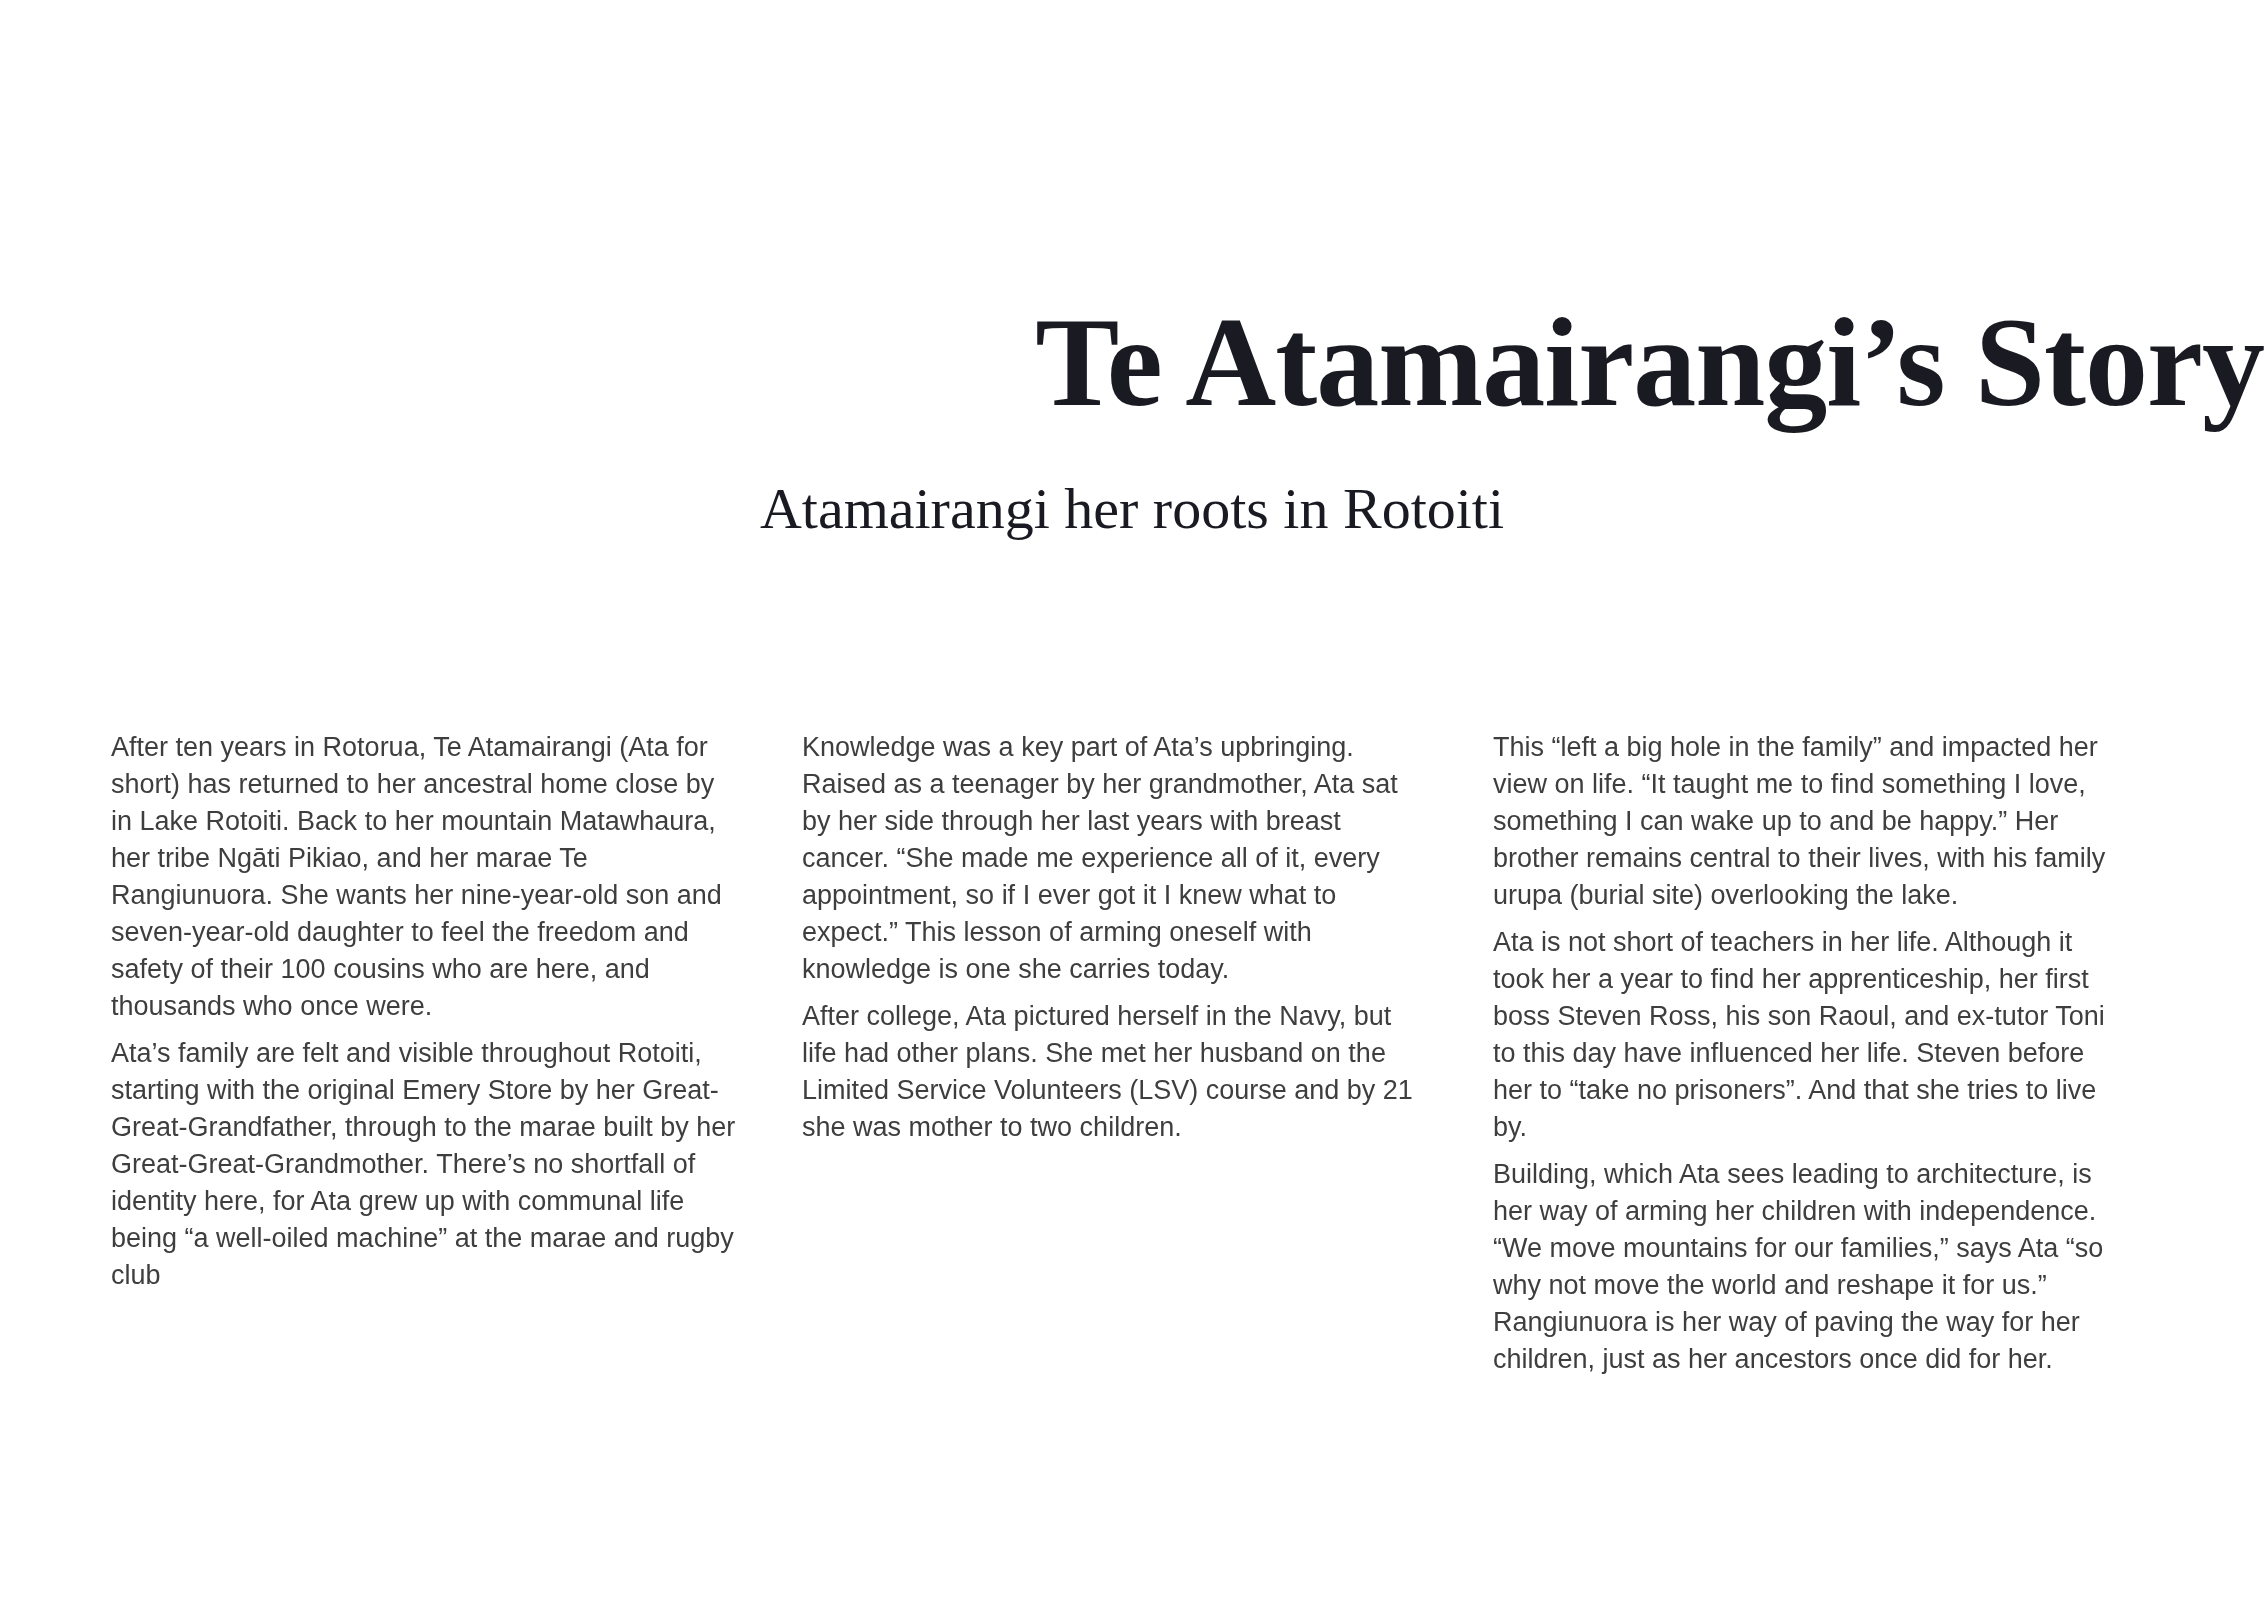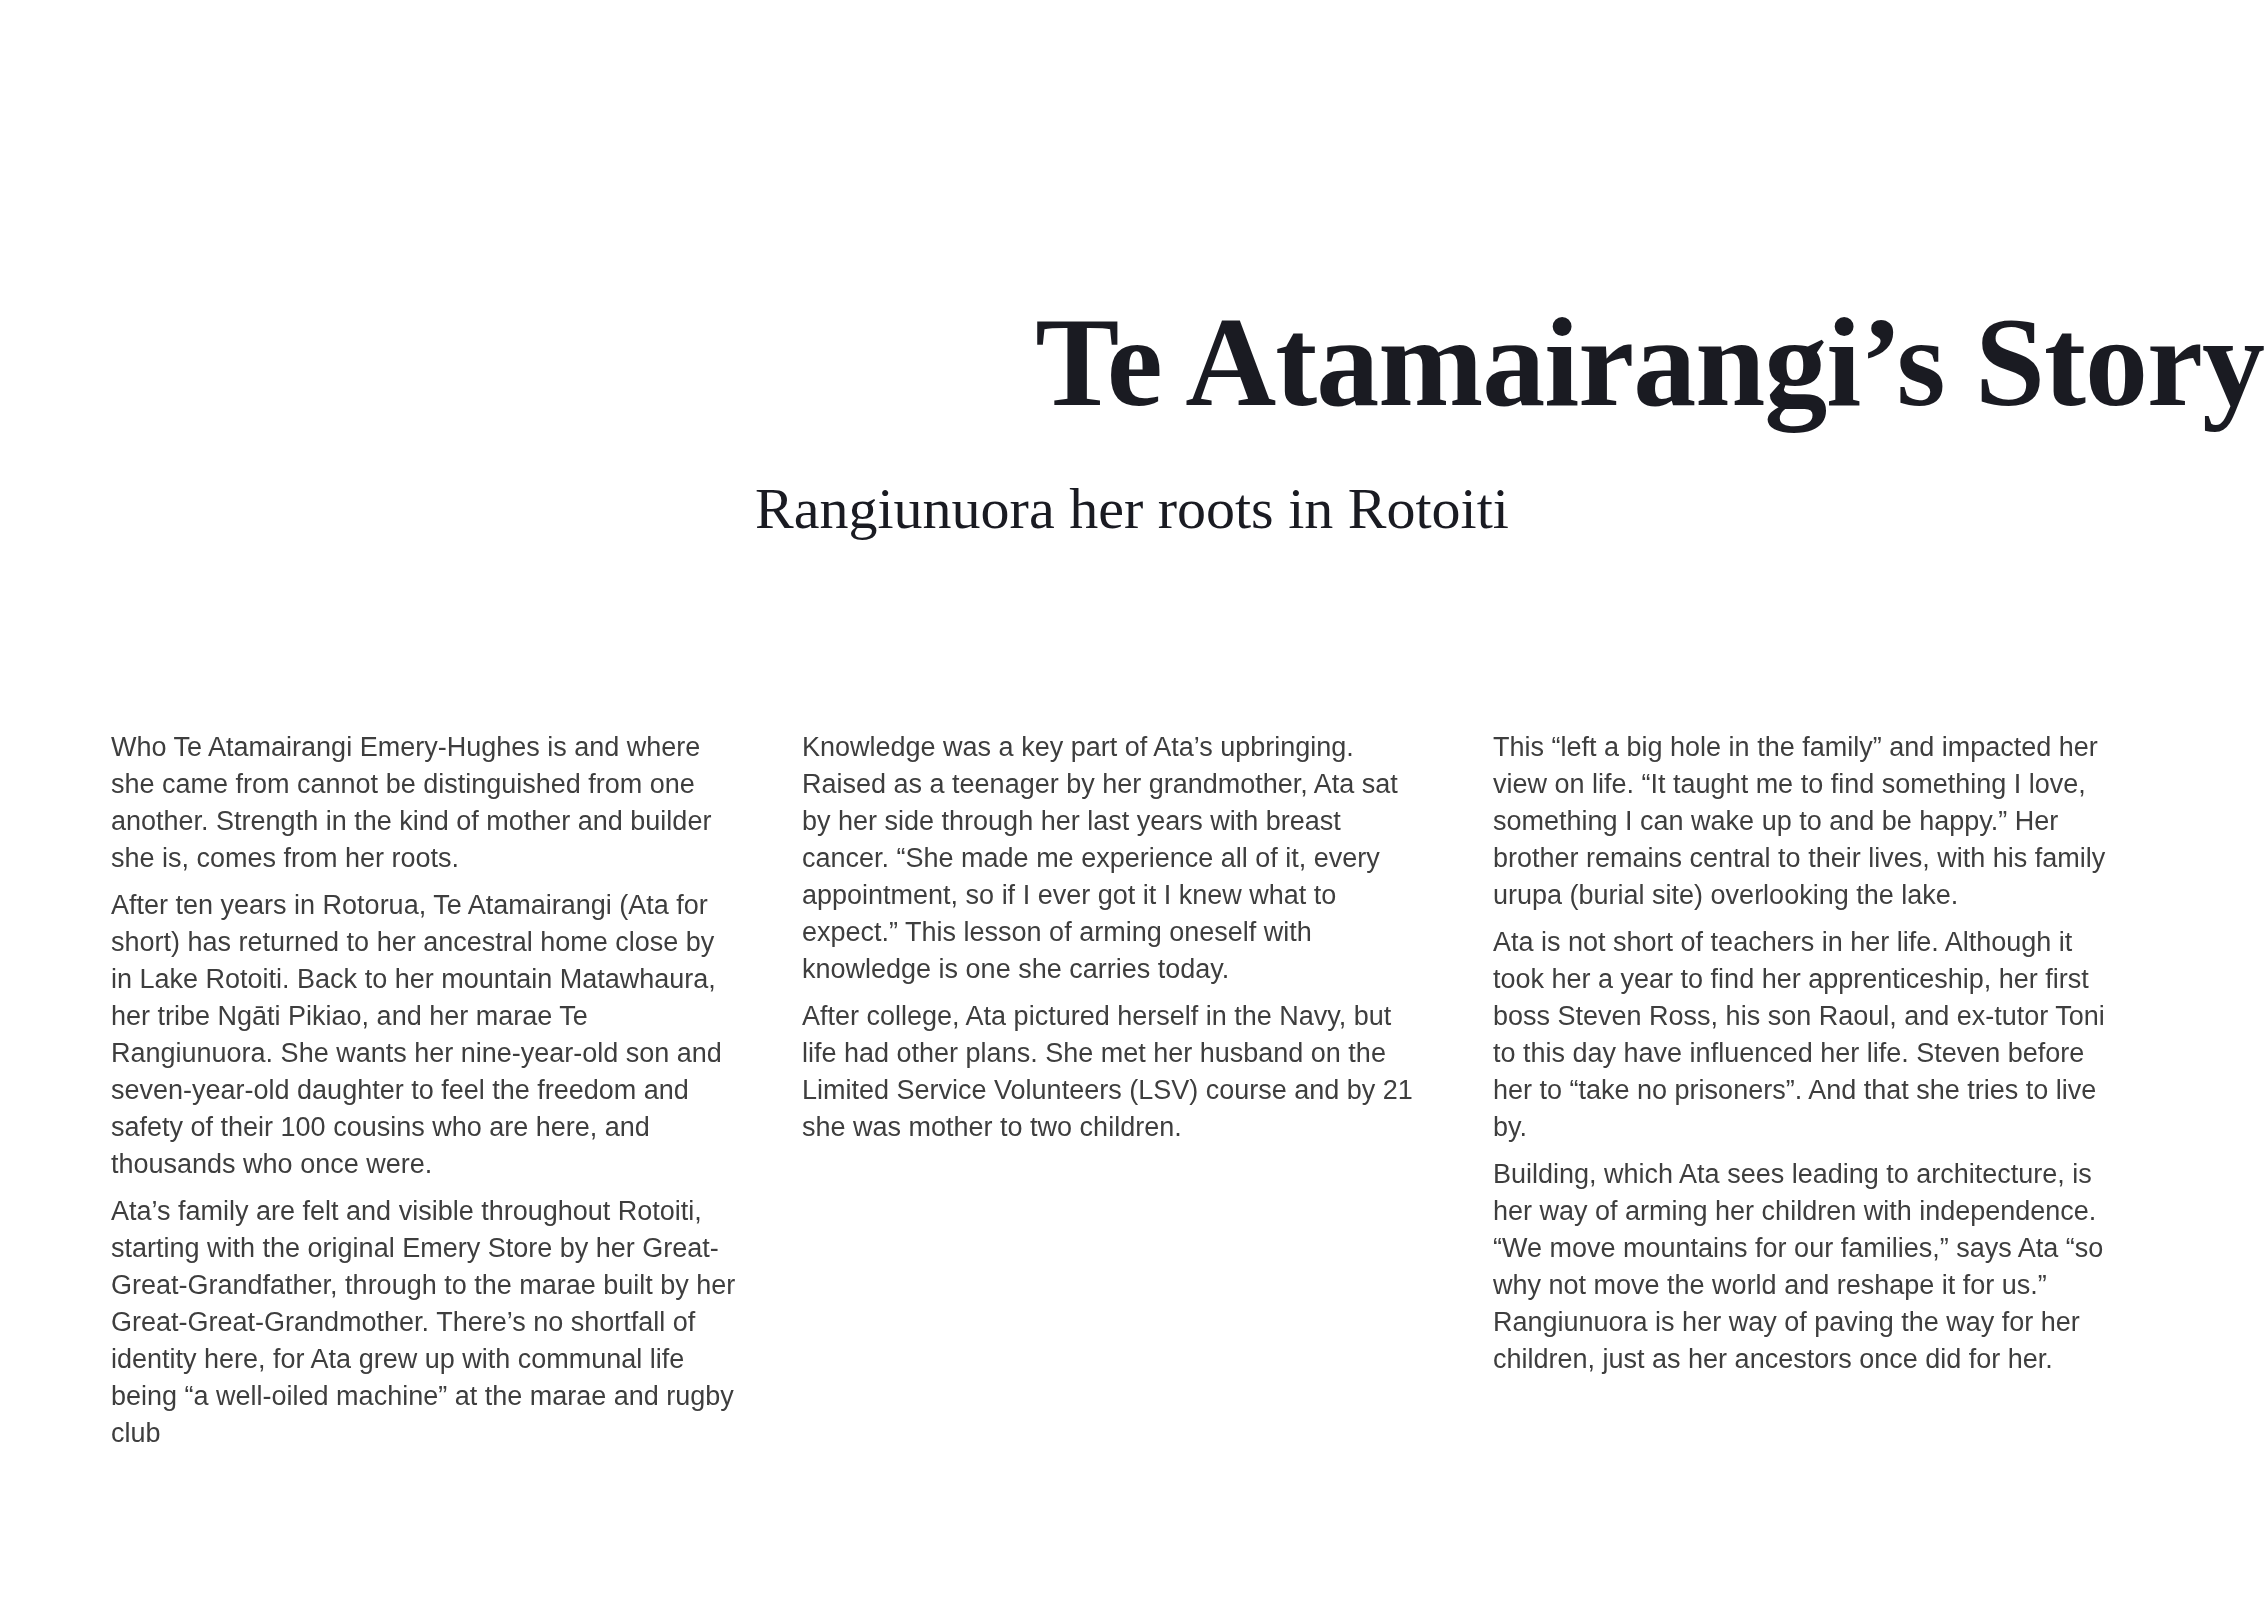--- a/index.html
+++ b/index.html
@@ -58,24 +58,23 @@
   }
   .column p.hang {
     text-indent: -0.42em;
   }
 </style>
 </head>
 <body>
 
 <div class="page">
   <h1 class="headline">Te Atamairangi’s Story</h1>
-  <h2 class="subtitle">Rangiunuora her roots in Rotoiti</h2>
+  <h2 class="subtitle">Atamairangi her roots in Rotoiti</h2>
   <div class="columns">
     <div class="column">
-        <p>Who Te Atamairangi Emery-Hughes is and where she came from cannot be distinguished from one another. Strength in the kind of mother and builder she is, comes from her roots.</p>
         <p>After ten years in Rotorua, Te Atamairangi (Ata for short) has returned to her ancestral home close by in Lake Rotoiti. Back to her mountain Matawhaura, her tribe Ngāti Pikiao, and her marae Te Rangiunuora. She wants her nine-year-old son and seven-year-old daughter to feel the freedom and safety of their 100 cousins who are here, and thousands who once were.</p>
         <p>Ata’s family are felt and visible throughout Rotoiti, starting with the original Emery Store by her Great-Great-Grandfather, through to the marae built by her Great-Great-Grandmother. There’s no shortfall of identity here, for Ata grew up with communal life being “a well-oiled machine” at the marae and rugby club</p>
       </div>
     <div class="column">
         <p>Knowledge was a key part of Ata’s upbringing. Raised as a teenager by her grandmother, Ata sat by her side through her last years with breast cancer. “She made me experience all of it, every appointment, so if I ever got it I knew what to expect.” This lesson of arming oneself with knowledge is one she carries today.</p>
         <p>After college, Ata pictured herself in the Navy, but life had other plans. She met her husband on the Limited Service Volunteers (LSV) course and by 21 she was mother to two children.</p>
       </div>
     <div class="column">
         <p>This “left a big hole in the family” and impacted her view on life. “It taught me to find something I love, something I can wake up to and be happy.” Her brother remains central to their lives, with his family urupa (burial site) overlooking the lake.</p>
         <p>Ata is not short of teachers in her life. Although it took her a year to find her apprenticeship, her first boss Steven Ross, his son Raoul, and ex-tutor Toni to this day have influenced her life. Steven before her to “take no prisoners”. And that she tries to live by.</p>

